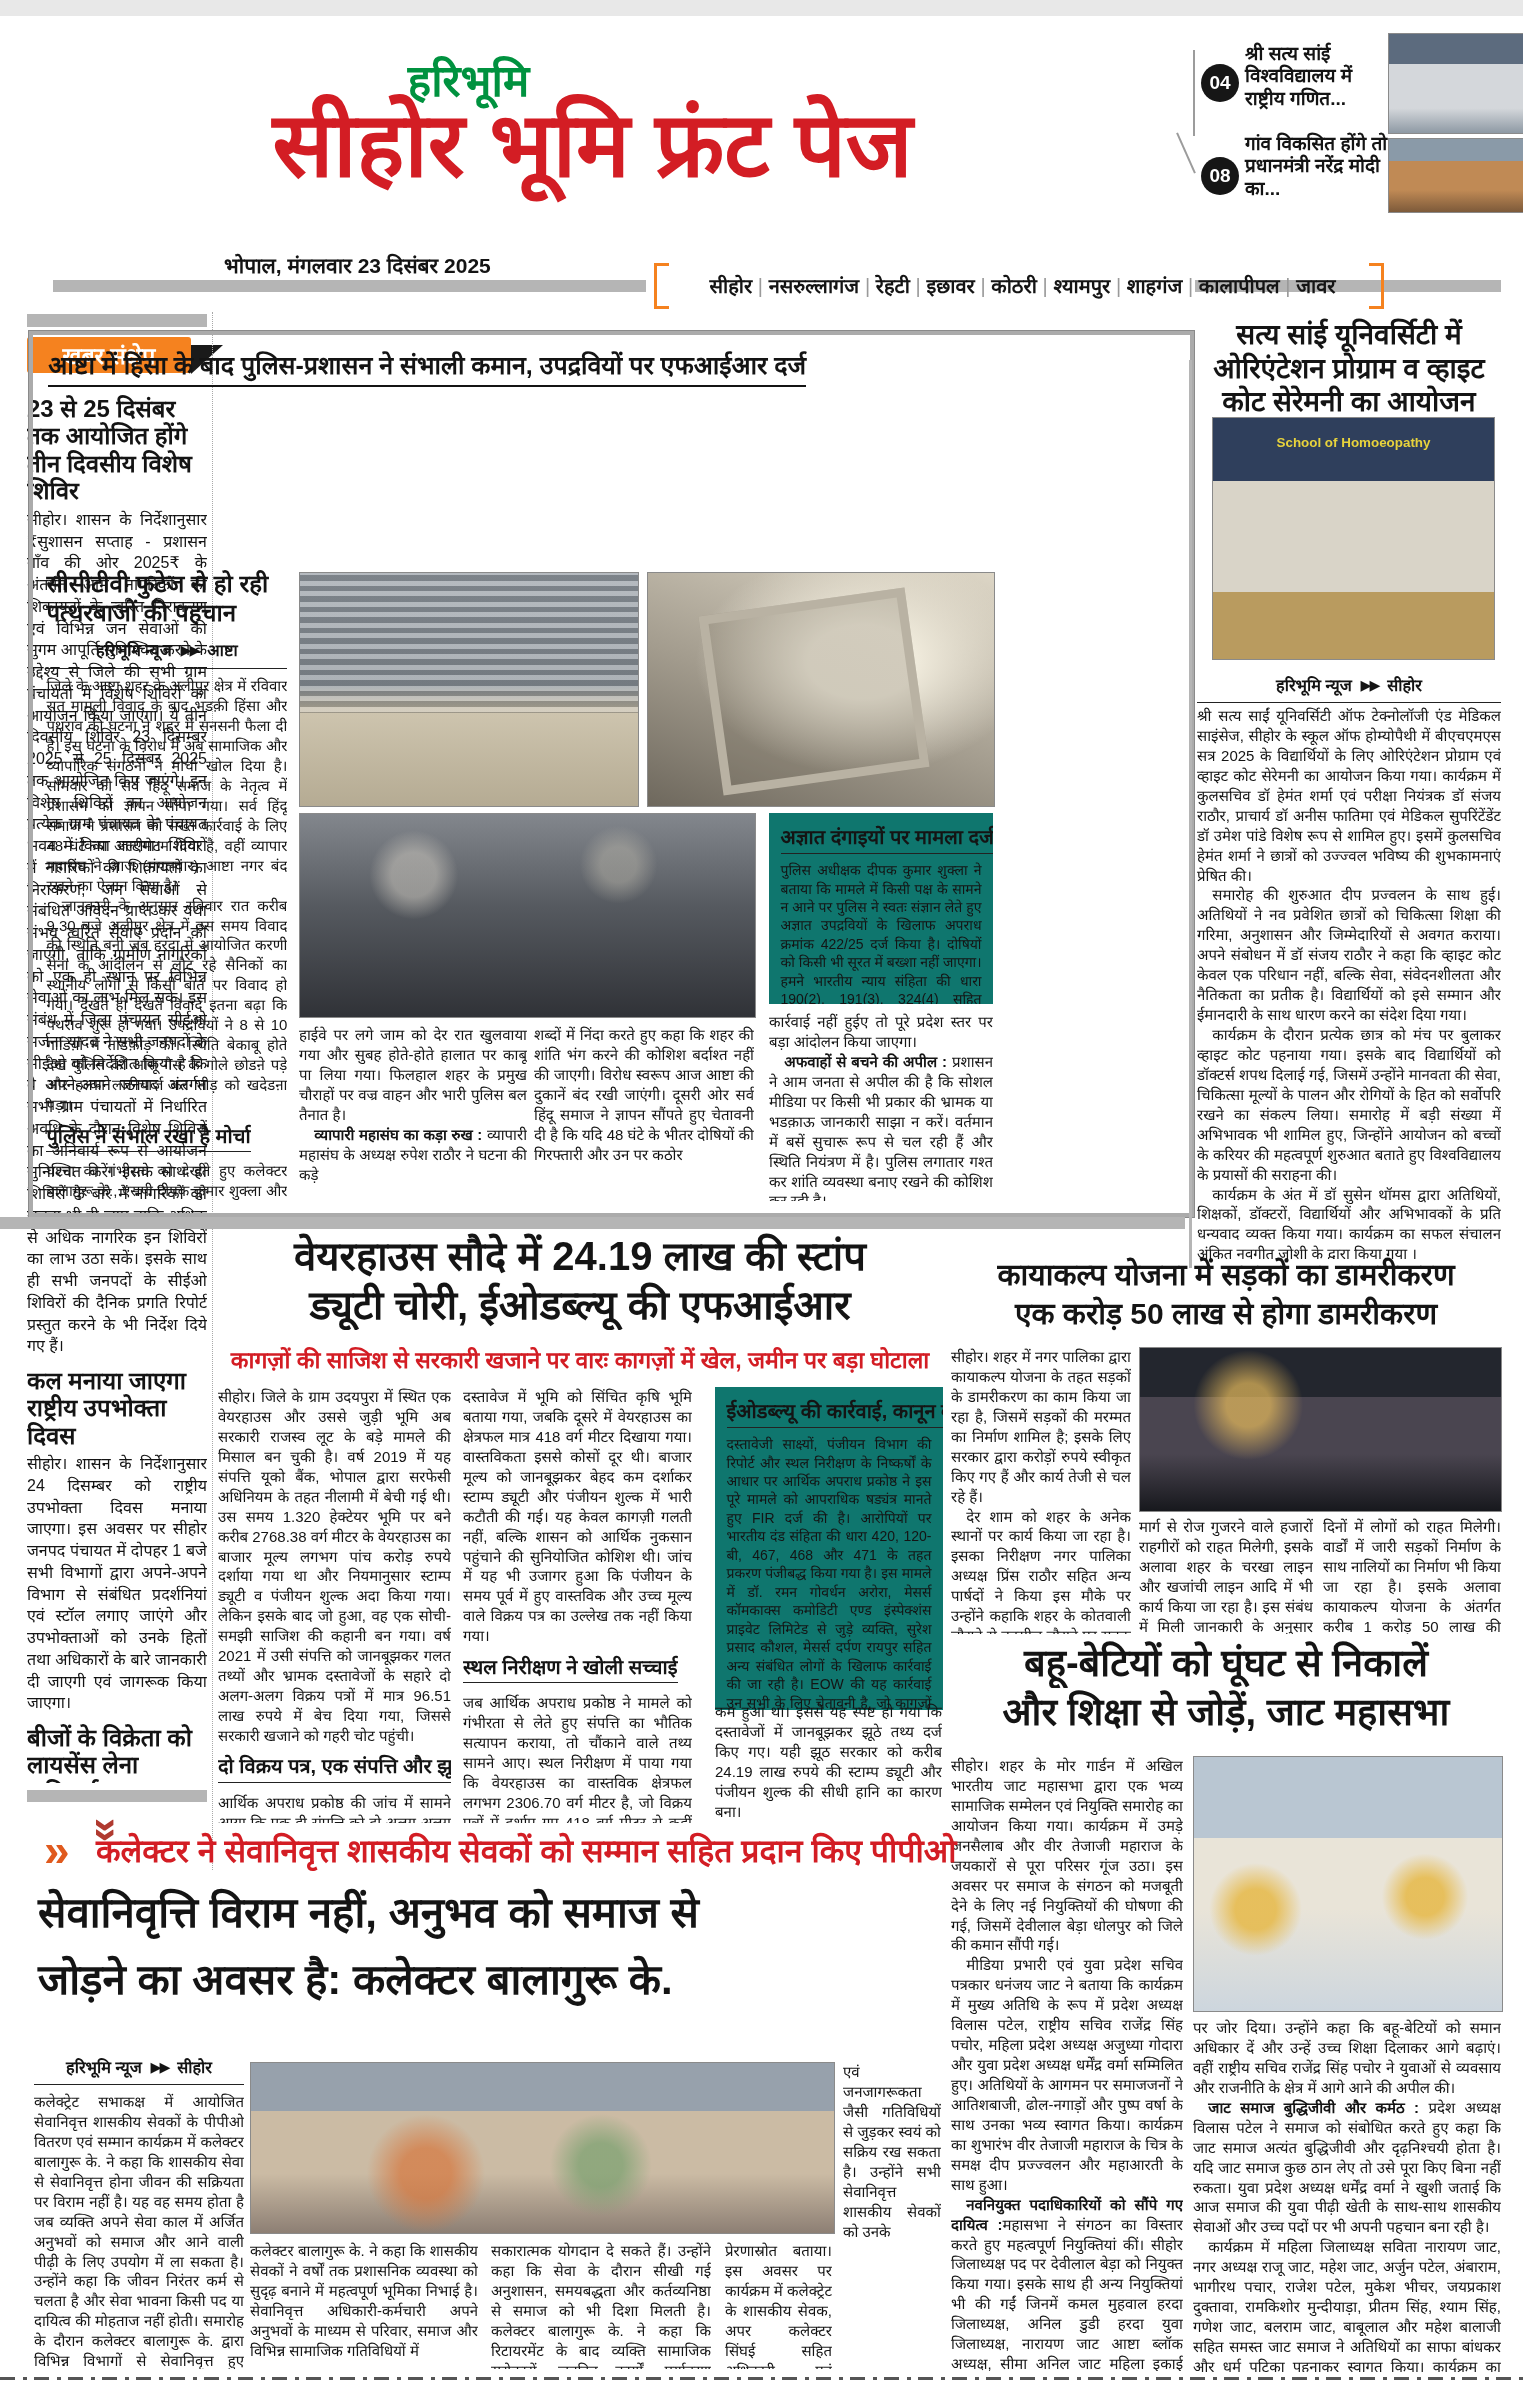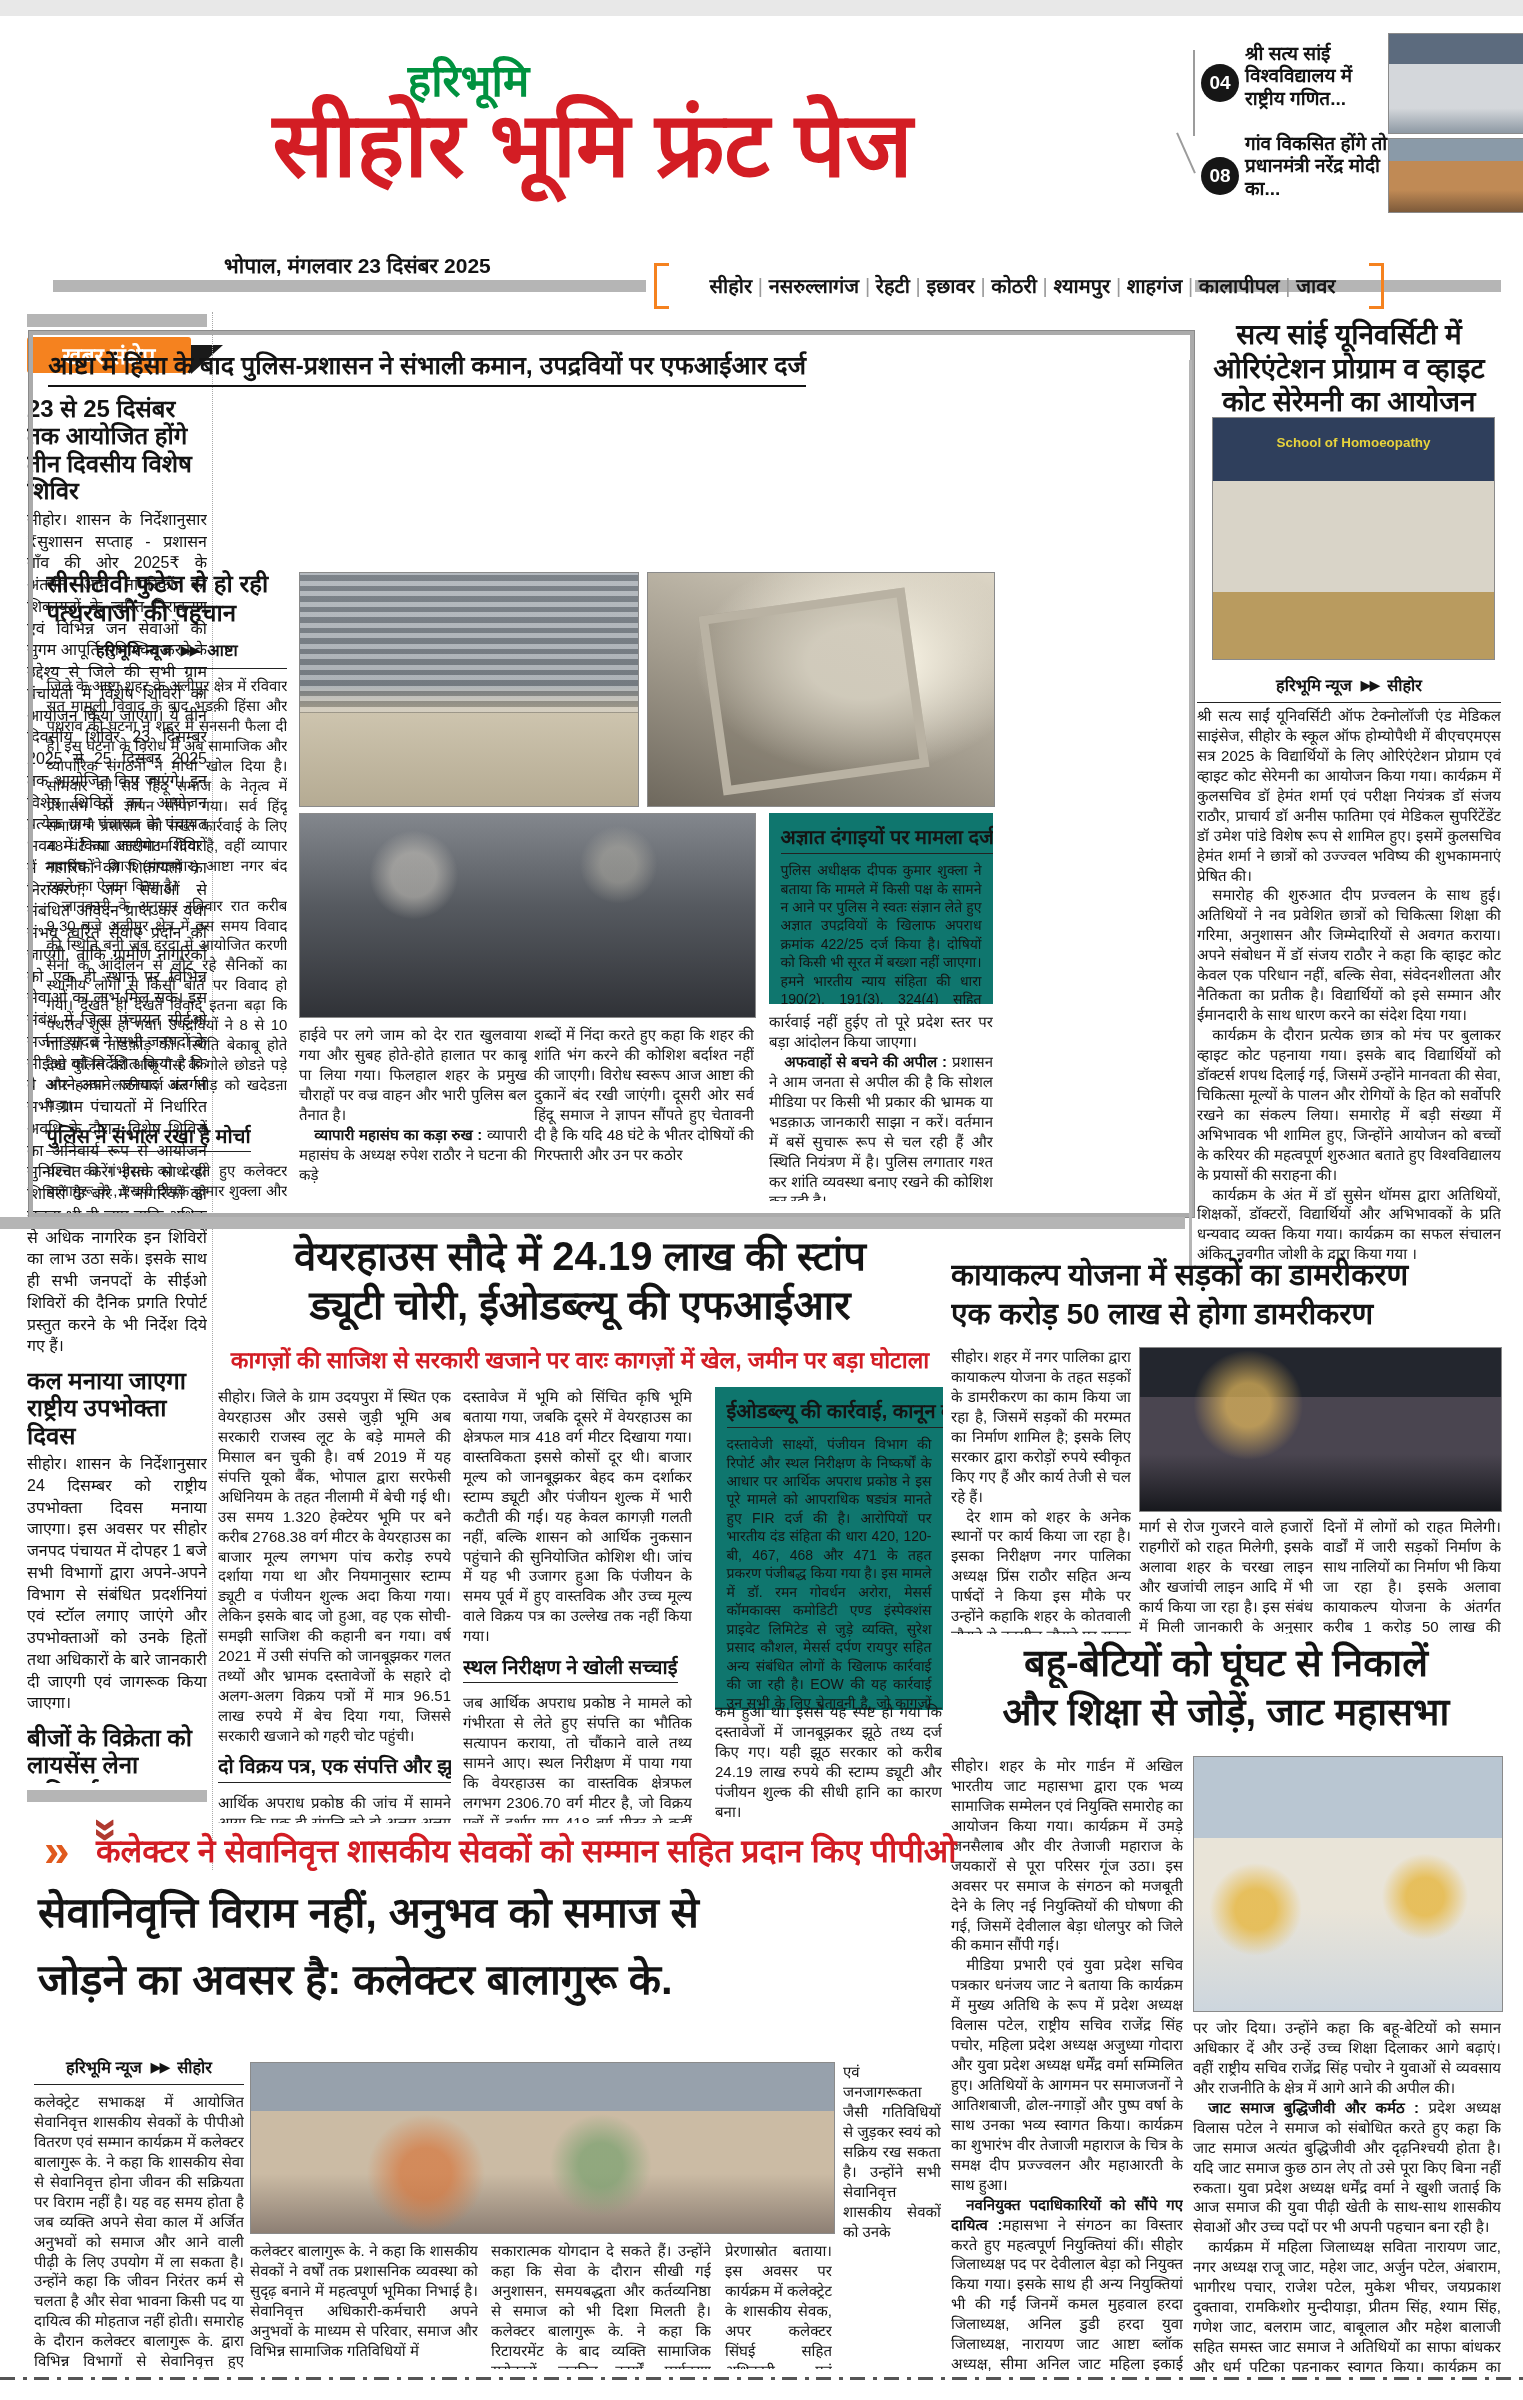--- a/index.html
+++ b/index.html
@@ -75,21 +75,21 @@
       radial-gradient(circle at 20% 60%,rgba(230,182,62,.8) 0 7%,transparent 16%),
       radial-gradient(circle at 75% 55%,rgba(230,182,62,.8) 0 7%,transparent 16%),
       linear-gradient(180deg,#b9c6d2 0 32%,#e9e4d8 32% 60%,#cdd6de 100%)}
   .ph-ppo{background:
       radial-gradient(circle at 30% 65%,rgba(214,118,60,.7) 0 6%,transparent 14%),
       radial-gradient(circle at 60% 60%,rgba(120,160,110,.7) 0 6%,transparent 14%),
       linear-gradient(180deg,#97a1ac 0 28%,#cbbba4 28% 65%,#8d7f74 100%)}
   
   .wh-head{position:absolute;left:218px;top:1216px;width:724px;text-align:center;font-size:40px;font-weight:900;line-height:1.22}
   .wh-strap{position:absolute;left:218px;top:1327px;width:724px;text-align:center;font-size:23px;font-weight:800;color:#d31d24;white-space:nowrap}
-  .kk-head{position:absolute;left:951px;top:1239px;width:550px;font-size:30px;font-weight:900;line-height:1.3}
+  .kk-head{position:absolute;left:951px;top:1239px;width:550px;text-align:center;font-size:30px;font-weight:900;line-height:1.3}
   .jat-head{position:absolute;left:951px;top:1623px;width:550px;text-align:center;font-size:38px;font-weight:900;line-height:1.3}
   .univ-head{position:absolute;left:1197px;top:302px;width:304px;text-align:center;font-size:28px;font-weight:900;line-height:1.2}
   .banner{position:absolute;left:96px;top:1812px;width:851px;text-align:center;font-size:32px;font-weight:700;color:#d31d24;white-space:nowrap}
   .ret-head{position:absolute;left:38px;width:908px;font-size:42px;font-weight:900;white-space:nowrap}
   .dashdot{position:absolute;left:0;top:2361px;width:1524px;height:2.9px;
       background:repeating-linear-gradient(90deg,#555 0 15.3px,transparent 15.3px 23px,#555 23px 27px,transparent 27px 34px)}
 </style>
 </head>
 <body>
 

